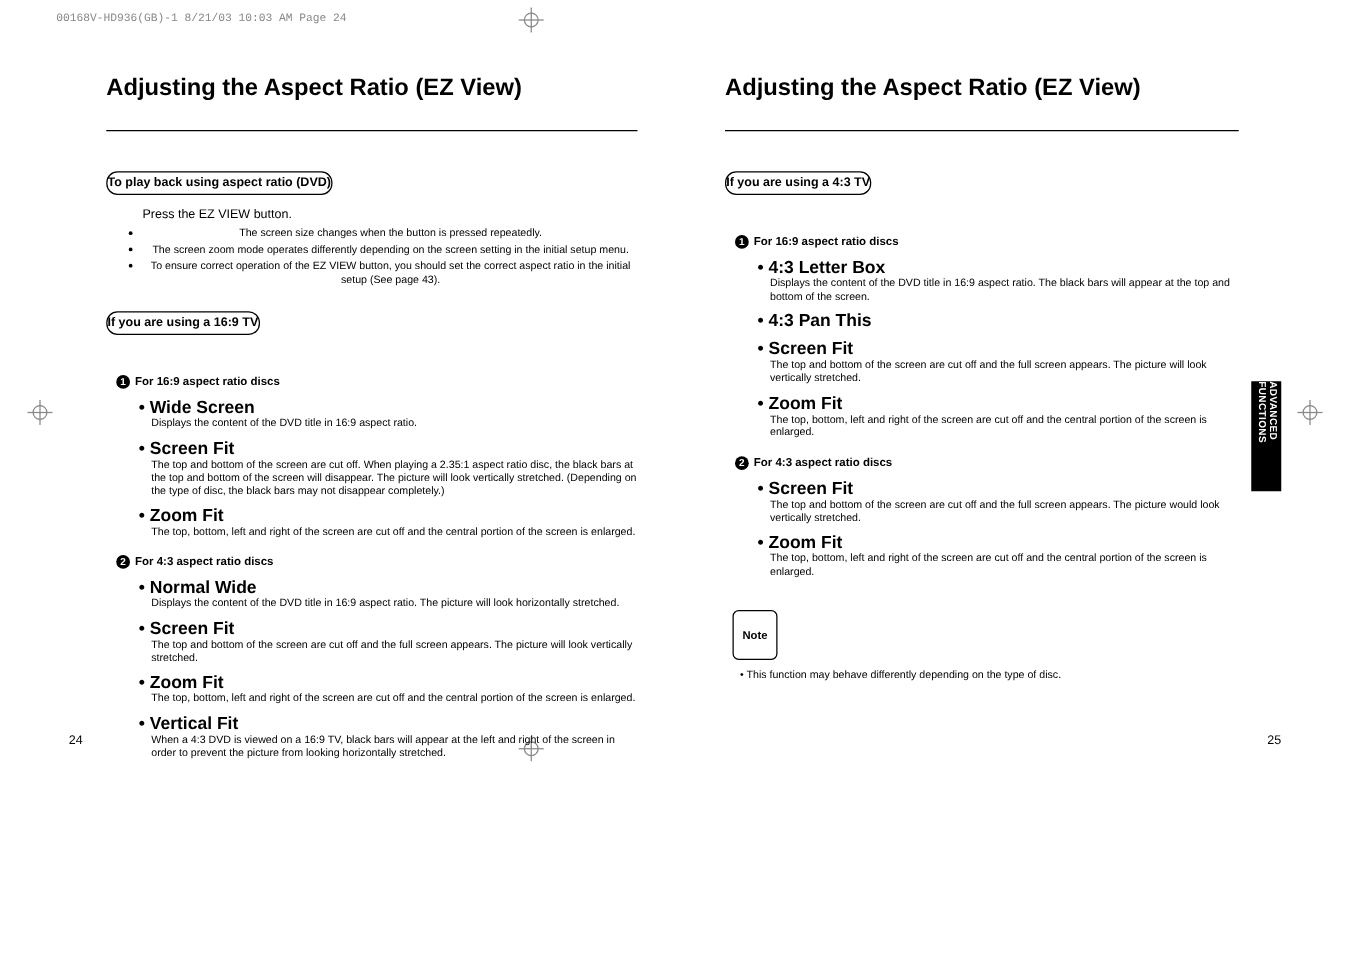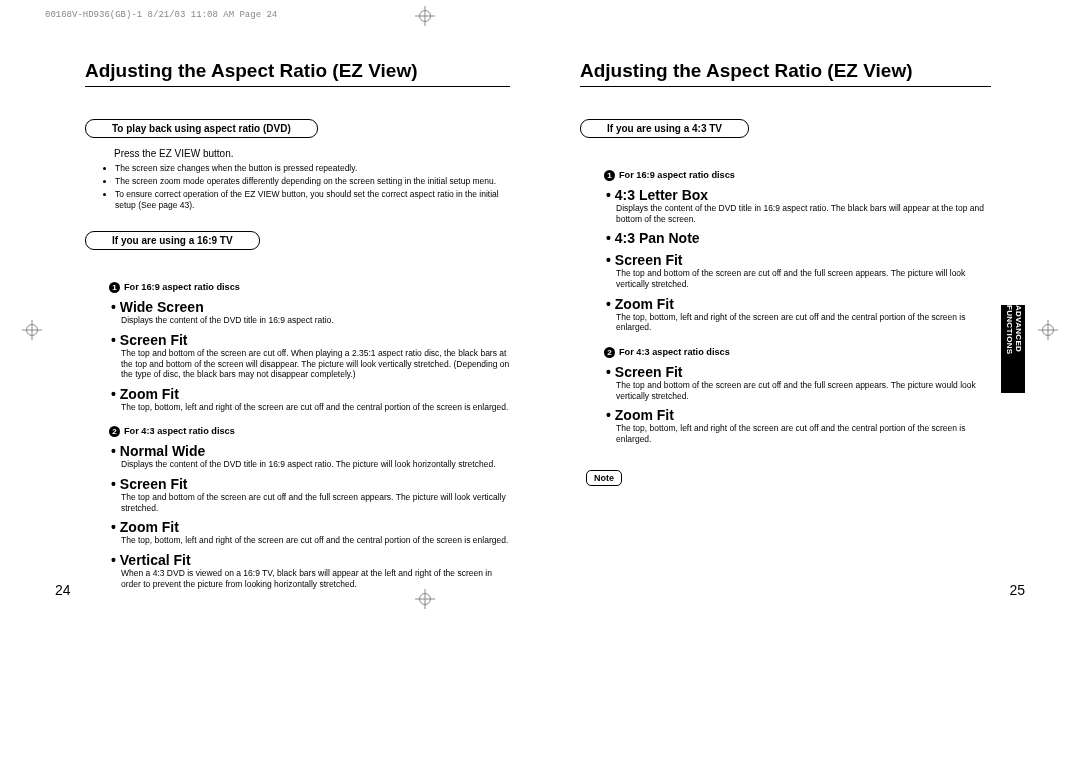--- a/index.html
+++ b/index.html
@@ -30,49 +30,50 @@
   .page {
     width: 50%;
     position: relative;
     padding: 0 30px;
   }
   .page-right { padding-left: 40px; padding-right: 34px; }
   .title {
     font-size: 19px;
     font-weight: bold;
     border-bottom: 1.5px solid #000;
-    padding-bottom: 4px;
+    padding-bottom: 22px;
     margin-bottom: 32px;
   }
   .boxed {
     display: inline-block;
     border: 1px solid #000;
     border-radius: 9px;
-    padding: 3px 26px;
+    padding: 3px 0;
     font-size: 10px;
     font-weight: bold;
     margin-bottom: 10px;
   }
   .instr {
     font-size: 10px;
     margin-left: 29px;
     margin-bottom: 4px;
   }
   ul.notes {
     list-style: disc;
     margin-left: 30px;
     font-size: 8.5px;
     line-height: 1.3;
     margin-bottom: 20px;
+    text-align: center;
   }
   ul.notes li { margin-bottom: 2px; }
   .subhead {
     font-size: 9.2px;
     font-weight: bold;
-    margin-left: 24px;
+    margin-left: 8px;
     margin-bottom: 6px;
   }
   .circnum {
     display: inline-block;
     width: 11px; height: 11px;
     border-radius: 50%;
     background: #000;
     color: #fff;
     text-align: center;
     line-height: 11px;
@@ -96,21 +97,21 @@
     content: "• ";
   }
   .mode .mdesc {
     font-size: 8.5px;
     margin-left: 10px;
     line-height: 1.25;
   }
   .pagenum {
     position: absolute;
     bottom: 5px;
-    font-size: 14px;
+    font-size: 10px;
   }
   .pagenum.left { left: 0; }
   .pagenum.right { right: 0; }
   .sidetab {
     position: absolute;
     right: 0;
     top: 245px;
     width: 24px;
     height: 88px;
     background: #000;
@@ -122,21 +123,21 @@
     display: flex;
     align-items: center;
     justify-content: center;
     line-height: 1.1;
     letter-spacing: 0.3px;
   }
   .notebox {
     display: inline-block;
     border: 1px solid #000;
     border-radius: 5px;
-    padding: 2px 7px;
+    padding: 14px 7px;
     font-size: 9px;
     font-weight: bold;
     margin: 12px 0 6px 6px;
   }
   .notetext {
     font-size: 8.5px;
     margin-left: 22px;
   }
   .notetext::before { content: "• "; margin-left: -10px; }
   
@@ -157,21 +158,21 @@
     width: 12px; height: 12px;
     border: 1px solid #888;
     border-radius: 50%;
     left: 4px; top: 4px;
   }
   .spacer-gap { height: 22px; }
 </style>
 </head>
 <body>
 
-<div class="header-meta">00168V-HD936(GB)-1  8/21/03 11:08 AM  Page 24</div>
+<div class="header-meta">00168V-HD936(GB)-1  8/21/03 10:03 AM  Page 24</div>
 
 <div class="reg" style="left:415px; top:6px;">
     <div class="regcircle"></div>
   </div>
 <div class="reg" style="left:415px; bottom:154px;">
     <div class="regcircle"></div>
   </div>
 <div class="reg" style="left:22px; top:320px;">
     <div class="regcircle"></div>
   </div>
@@ -246,21 +247,21 @@
 
     <div class="subhead">
       <span class="circnum">1</span><span>For 16:9 aspect ratio discs</span>
     </div>
     <div class="modelist">
       <div class="mode">
         <div class="mlabel">4:3 Letter Box</div>
         <div class="mdesc">Displays the content of the DVD title in 16:9 aspect ratio. The black bars will appear at the top and bottom of the screen.</div>
       </div>
       <div class="mode">
-        <div class="mlabel">4:3 Pan Note</div>
+        <div class="mlabel">4:3 Pan This</div>
       </div>
       <div class="mode">
         <div class="mlabel">Screen Fit</div>
         <div class="mdesc">The top and bottom of the screen are cut off and the full screen appears. The picture will look vertically stretched.</div>
       </div>
       <div class="mode">
         <div class="mlabel">Zoom Fit</div>
         <div class="mdesc">The top, bottom, left and right of the screen are cut off and the central portion of the screen is enlarged.</div>
       </div>
     </div>
@@ -275,19 +276,20 @@
         <div class="mlabel">Screen Fit</div>
         <div class="mdesc">The top and bottom of the screen are cut off and the full screen appears. The picture would look vertically stretched.</div>
       </div>
       <div class="mode">
         <div class="mlabel">Zoom Fit</div>
         <div class="mdesc">The top, bottom, left and right of the screen are cut off and the central portion of the screen is enlarged.</div>
       </div>
     </div>
 
     <div class="notebox">Note</div>
+    <div class="notetext">This function may behave differently depending on the type of disc.</div>
 
     <div class="sidetab">ADVANCED FUNCTIONS</div>
 
     <div class="pagenum right">25</div>
   </div>
 
 </div>
 
 </body></html>

